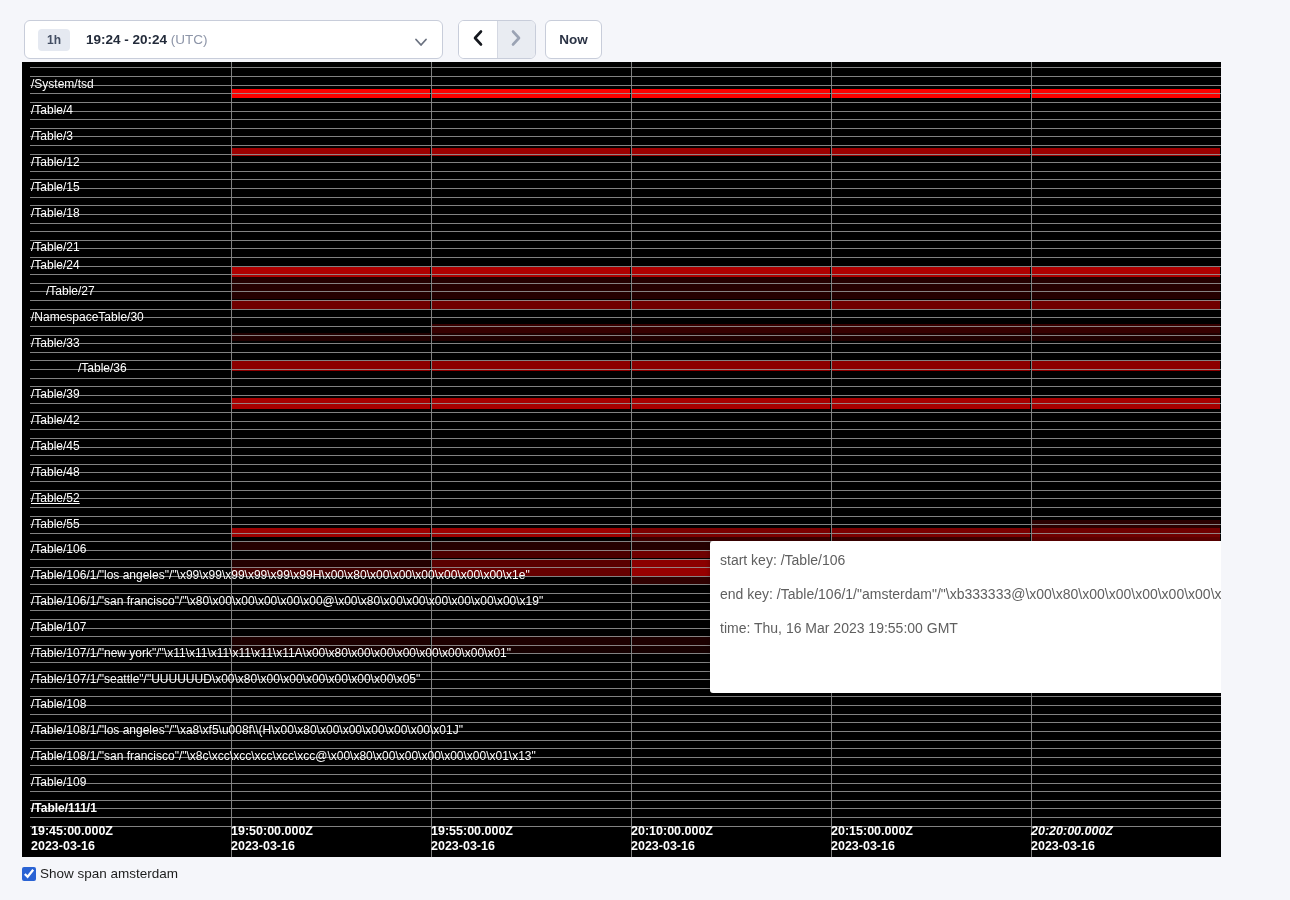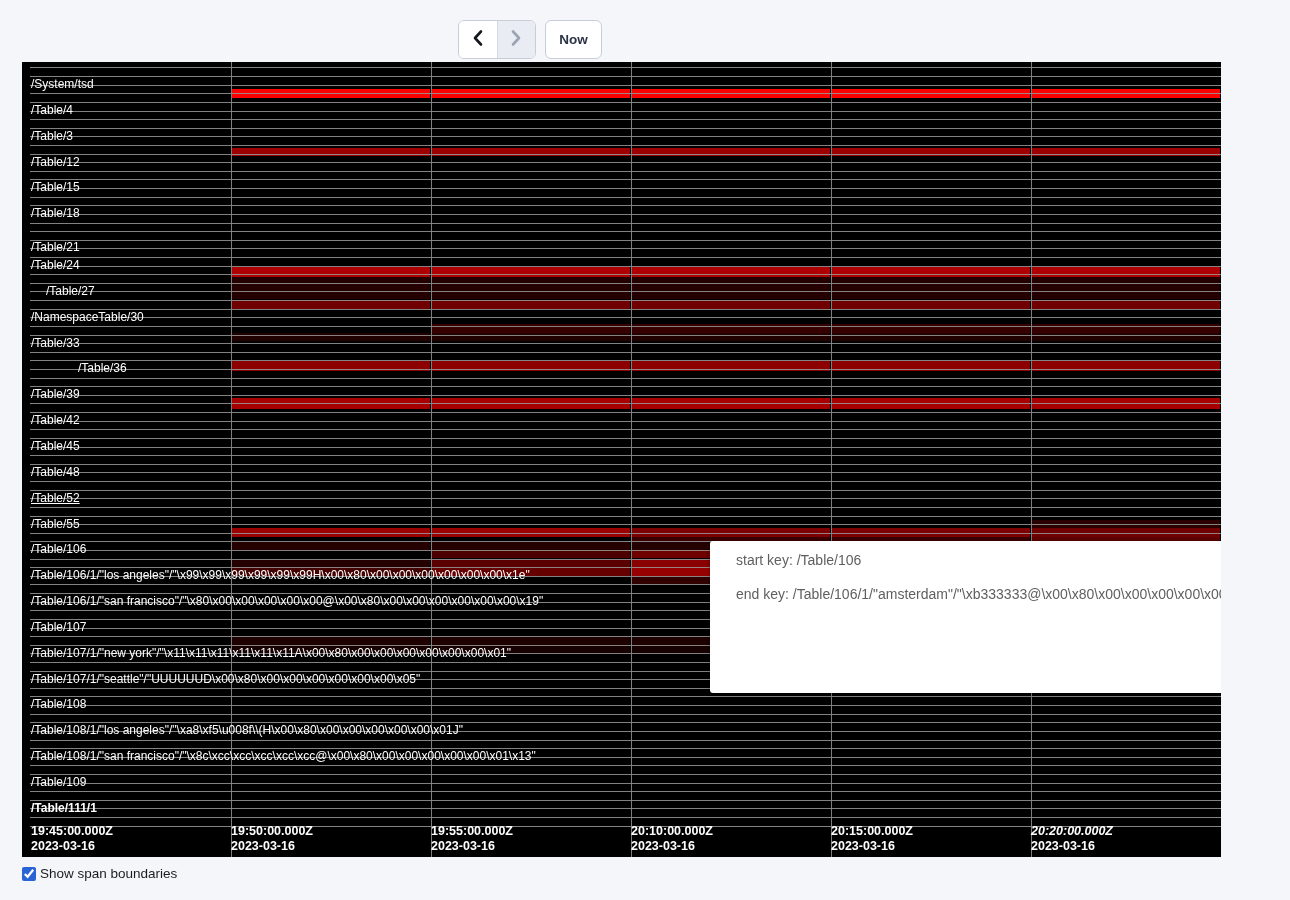--- a/index.html
+++ b/index.html
@@ -15,29 +15,38 @@
   .nav-btn.disabled{background:#e9ecf2;}
   .nav-btn + .nav-btn{border-left:1px solid #d4d8e2;}
   .now-btn{position:absolute;left:545px;top:20px;width:57px;height:39px;background:#fff;border:1px solid #c8cdda;border-radius:6px;box-sizing:border-box;font-family:"Liberation Sans",sans-serif;font-size:13.5px;font-weight:700;color:#2b3345;cursor:pointer;}
   #canvas{position:absolute;left:22px;top:62px;width:1199px;height:795px;background:#000;overflow:hidden;}
   .spanline{position:absolute;left:8px;width:1191px;height:1px;background:rgba(153,153,153,0.85);z-index:3;}
   .gridline{position:absolute;top:0;width:1px;height:795px;background:rgba(140,140,140,0.9);z-index:3;}
   .band{position:absolute;z-index:2;}
   .rowlabel{position:absolute;color:#fff;font-size:12px;font-weight:500;white-space:nowrap;z-index:4;letter-spacing:0;}
   .axlabel{position:absolute;color:#fff;font-size:12.5px;font-weight:600;white-space:nowrap;z-index:4;}
   .tooltip{position:absolute;left:688px;top:479px;width:571px;height:152px;background:#fff;border-radius:3px;box-shadow:0 1px 5px rgba(0,0,0,0.3);z-index:6;box-sizing:border-box;padding:12px 10px;}
-  .tooltip p{margin:0 0 19px 16px;font-size:14px;line-height:15px;color:#5f5f5f;white-space:nowrap;}
+  .tooltip p{margin:0 0 19px 0;font-size:14px;line-height:15px;color:#5f5f5f;white-space:nowrap;}
   .footer{position:absolute;left:22px;top:866px;display:flex;align-items:center;}
   .footer input{width:14px;height:14px;margin:0;accent-color:#2a63d4;cursor:pointer;}
   .footer label{font-size:13.5px;color:#1c1c1c;margin-left:4px;cursor:default;}
 </style>
 </head>
 <body>
 
 <div class="toolbar">
+  <div class="time-select">
+    <span class="chip">1h</span>
+    <span class="range-text"><span>19:24 - 20:24</span> <span class="utc">(UTC)</span></span>
+    <span class="select-caret">
+      <svg width="14" height="12" viewBox="0 0 14 12">
+          <polyline points="2,3.5 7,9 12,3.5" fill="none" stroke="#6b7280" stroke-width="1.8" stroke-linecap="round" stroke-linejoin="round"></polyline>
+        </svg>
+    </span>
+  </div>
   <div class="nav-group">
     <button class="nav-btn" title="">
       <span>
         <svg width="12" height="18" viewBox="0 0 12 18">
             <polyline points="9,2.5 3,9 9,15.5" fill="none" stroke="#15181e" stroke-width="2.6" stroke-linecap="round" stroke-linejoin="round"></polyline>
           </svg>
       </span>
     </button>
     <button class="nav-btn disabled">
       <span>
@@ -47,20 +56,21 @@
       </span>
     </button>
   </div>
   <button class="now-btn">Now</button>
 </div>
 
 <div id="canvas">
   <div class="tooltip" style="left: 688px; top: 479px; width: 571px; height: 152px;">
     <p>start key: /Table/106</p>
     <p>end key: /Table/106/1/"amsterdam"/"\xb333333@\x00\x80\x00\x00\x00\x00\x00\x00#"</p>
+    <p>time: Thu, 16 Mar 2023 19:55:00 GMT</p>
   </div>
 <div class="band" style="left: 210px; top: 26.8px; width: 198px; height: 9px; background: rgb(251, 1, 0);"></div>
     <div class="band" style="left: 410px; top: 26.8px; width: 198px; height: 9px; background: rgb(251, 1, 0);"></div>
     <div class="band" style="left: 610px; top: 26.8px; width: 198px; height: 9px; background: rgb(251, 1, 0);"></div>
     <div class="band" style="left: 810px; top: 26.8px; width: 198px; height: 9px; background: rgb(251, 1, 0);"></div>
     <div class="band" style="left: 1010px; top: 26.8px; width: 188px; height: 9px; background: rgb(251, 1, 0);"></div>
     <div class="band" style="left: 210px; top: 85.6px; width: 198px; height: 8.8px; background: rgb(156, 0, 0);"></div>
     <div class="band" style="left: 410px; top: 85.6px; width: 198px; height: 8.8px; background: rgb(156, 0, 0);"></div>
     <div class="band" style="left: 610px; top: 85.6px; width: 198px; height: 8.8px; background: rgb(156, 0, 0);"></div>
     <div class="band" style="left: 810px; top: 85.6px; width: 198px; height: 8.8px; background: rgb(156, 0, 0);"></div>
@@ -272,14 +282,14 @@
     <div class="axlabel" style="left: 609px; top: 762px;">20:10:00.000Z</div>
     <div class="axlabel" style="left: 609px; top: 777px;">2023-03-16</div>
     <div class="axlabel" style="left: 809px; top: 762px;">20:15:00.000Z</div>
     <div class="axlabel" style="left: 809px; top: 777px;">2023-03-16</div>
     <div class="axlabel" style="left: 1009px; top: 762px; font-style: italic;">20:20:00.000Z</div>
     <div class="axlabel" style="left: 1009px; top: 777px;">2023-03-16</div>
   </div>
 
 <div class="footer">
   <input type="checkbox" id="spanbound" checked="" style="">
-  <label for="spanbound">Show span boundaries</label>
+  <label for="spanbound">Show span amsterdam</label>
 </div>
 
 </body></html>

